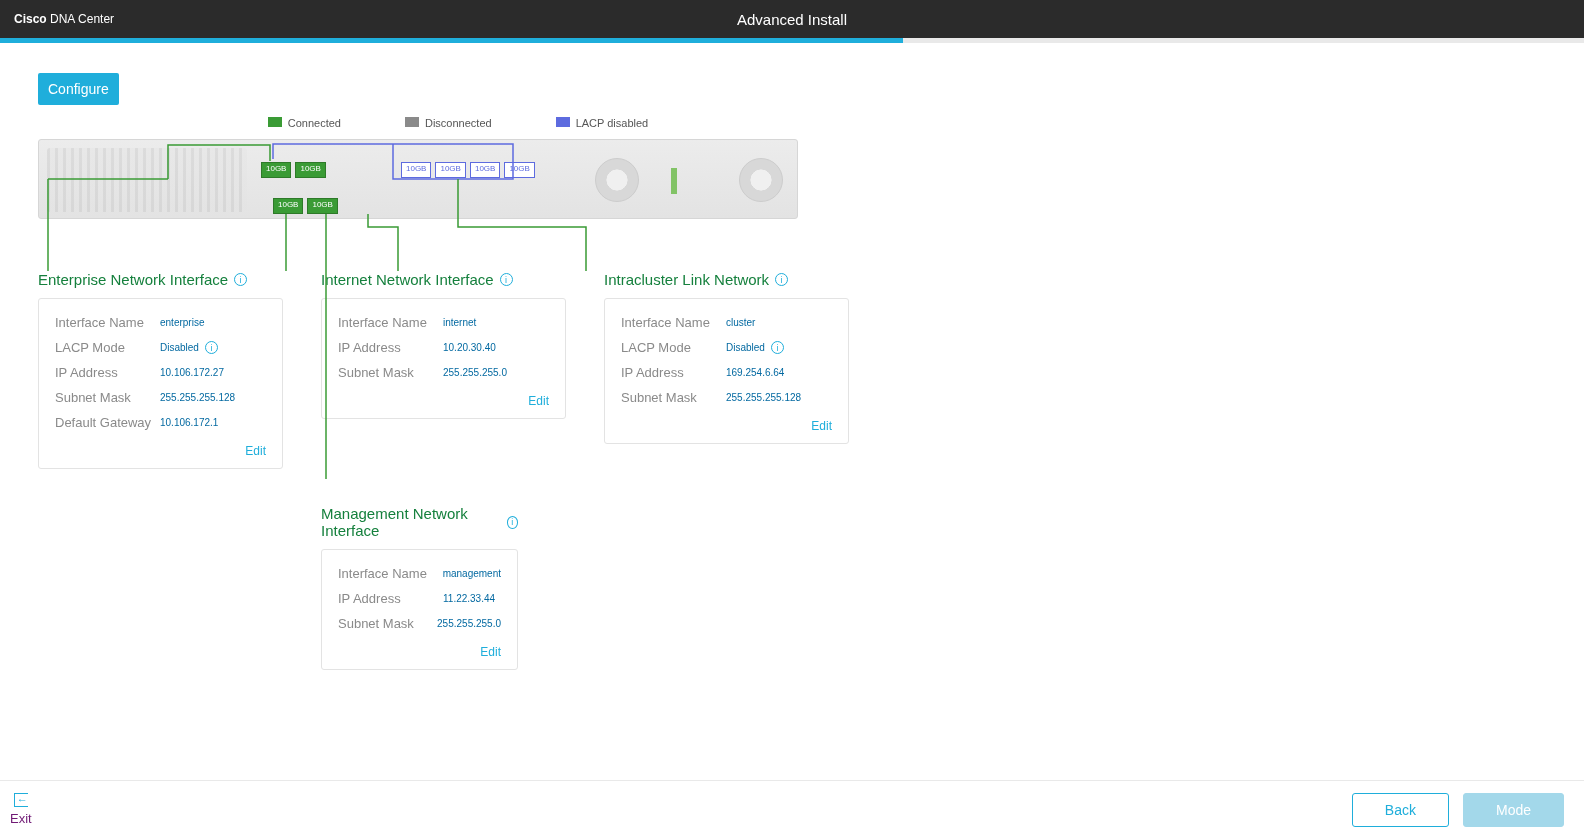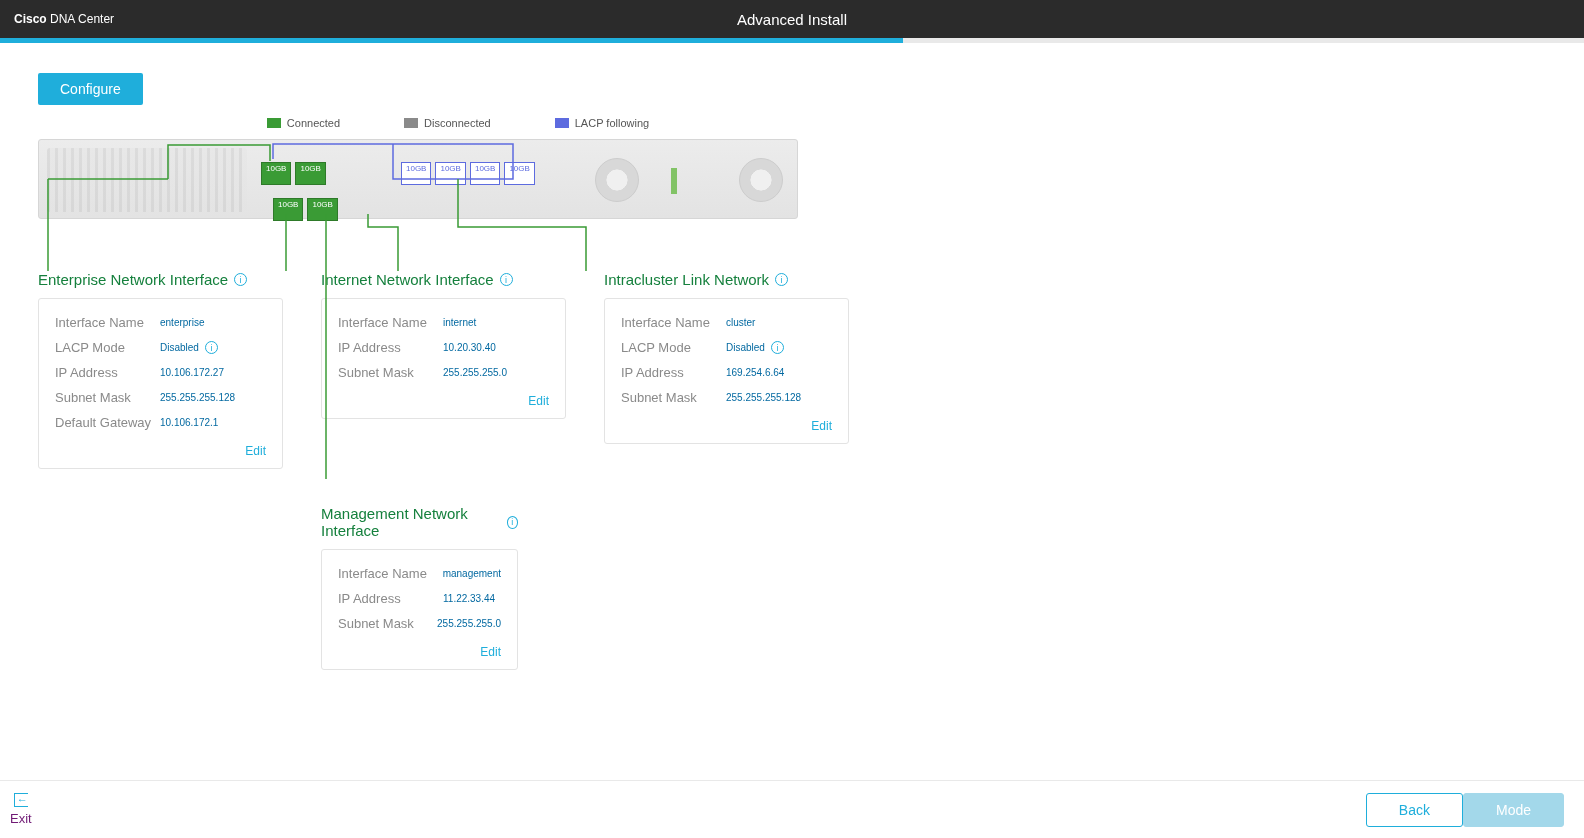--- a/index.html
+++ b/index.html
@@ -60,35 +60,35 @@
     font-size: 15px;
     color: #8a8a8a;
     max-width: 760px;
     line-height: 1.45;
     margin-bottom: 18px;
   }
   .btn-configure {
     background: #1faedb;
     color: #fff;
     border: none;
-    padding: 8px 22px;
+    padding: 8px 10px;
     font-size: 14px;
     border-radius: 2px;
     cursor: pointer;
   }
   .legend {
     display: flex;
     gap: 24px;
     justify-content: center;
     margin-top: 12px;
     font-size: 11px;
     color: #555;
     max-width: 800px;
   }
-  .legend-item { display: flex; align-items: center; gap: 6px; margin-left: 40px; }
+  .legend-item { display: flex; gap: 6px; margin-left: 40px; }
   .swatch { width: 14px; height: 10px; }
   .swatch.green { background: #3a9b35; }
   .swatch.gray  { background: #8a8a8a; }
   .swatch.blue  { background: #5d6bdf; }
 
   .diagram-wrap {
     position: relative;
     width: 800px;
     margin-top: 10px;
   }
@@ -104,21 +104,21 @@
     content: "";
     position: absolute;
     left: 8px; top: 8px;
     width: 200px; height: 64px;
     background: repeating-linear-gradient(90deg,#c4c4c4 0 3px,#e3e3e3 3px 8px);
     opacity: 0.4;
     border-radius: 3px;
   }
   .port-grp {
     position: absolute;
-    height: 23px;
+    height: 16px;
     display: flex;
     gap: 4px;
   }
   .port {
     background: #3a9b35;
     color: #fff;
     font-size: 8px;
     padding: 1px 4px;
     border: 1px solid #2e7a29;
   }
@@ -223,21 +223,21 @@
     border-right: none;
     position: relative;
   }
   .exit-icon::after {
     content: "←";
     position: absolute;
     left: 2px; top: -2px;
     font-size: 11px;
     color: #1faedb;
   }
-  .footer-btns { display: flex; gap: 0; }
+  .footer-btns { display: flex; gap: 14px; }
   .btn {
     padding: 8px 32px;
     font-size: 14px;
     border-radius: 3px;
     cursor: pointer;
   }
   .btn-back {
     background: #fff;
     color: #1faedb;
     border: 1px solid #1faedb;
@@ -271,21 +271,21 @@
     <div class="legend-item">
       <span class="swatch green"></span>
       <span>Connected</span>
     </div>
     <div class="legend-item">
       <span class="swatch gray"></span>
       <span>Disconnected</span>
     </div>
     <div class="legend-item">
       <span class="swatch blue"></span>
-      <span>LACP following</span>
+      <span>LACP disabled</span>
     </div>
   </div>
 
   <div class="diagram-wrap">
     <div class="chassis">
       <div class="port-grp" style="left:222px; top:22px;">
         <div class="port">10GB</div>
         <div class="port">10GB</div>
       </div>
       <div class="port-grp" style="left:234px; top:58px;">

